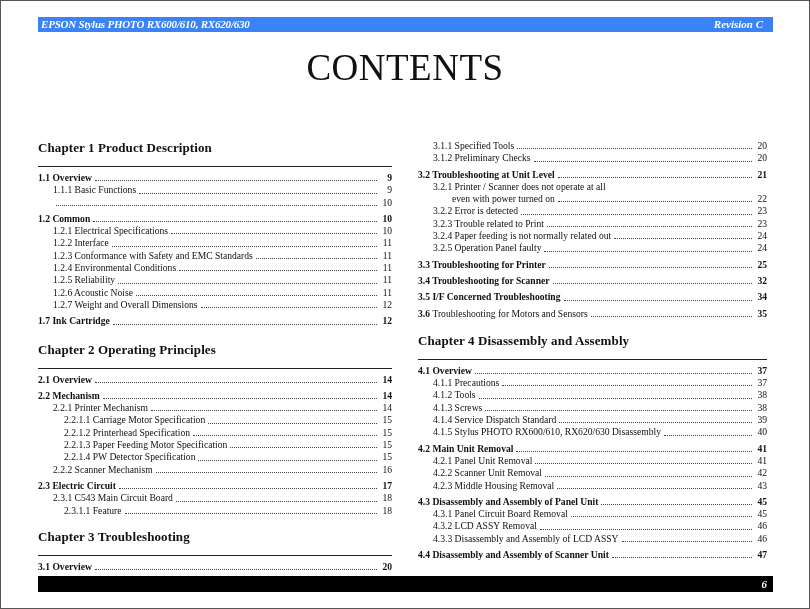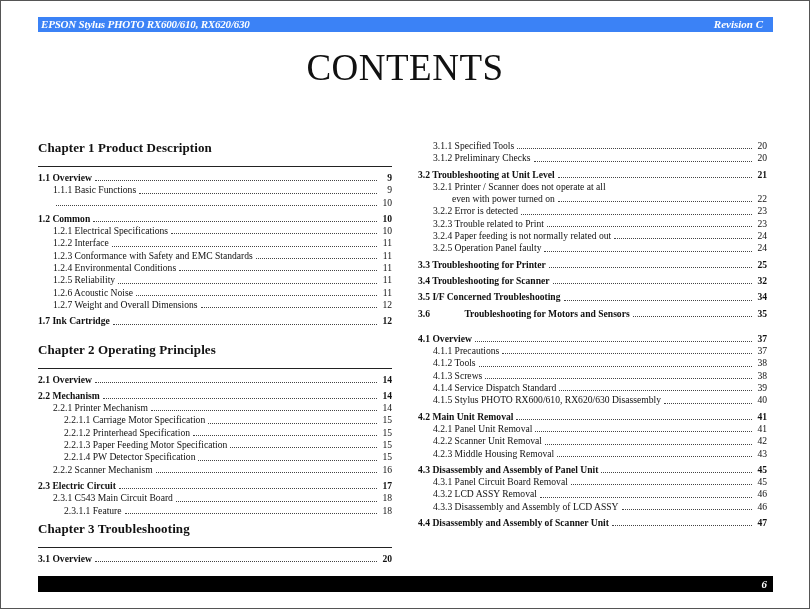--- a/index.html
+++ b/index.html
@@ -166,21 +166,21 @@
         <span class="t">2.3.1 C543 Main Circuit Board</span>
         <span class="d"></span>
         <span class="p">18</span>
       </div>
       <div class="entry l3">
         <span class="t">2.3.1.1 Feature</span>
         <span class="d"></span>
         <span class="p">18</span>
       </div>
     </div>
-    <div style="margin-top: 4px;">
+    <div style="margin-top: 12px;">
       <div class="chap">Chapter 3 Troubleshooting</div>
       <div class="entry l1">
         <span class="t">3.1 Overview</span>
         <span class="d"></span>
         <span class="p">20</span>
       </div>
     </div>
   </div>
 <div class="col right" id="colR">
     <div style="margin-top: 0px;">
@@ -236,26 +236,27 @@
         <span class="t">3.4 Troubleshooting for Scanner</span>
         <span class="d"></span>
         <span class="p">32</span>
       </div>
       <div class="entry l1 gap">
         <span class="t">3.5 I/F Concerned Troubleshooting</span>
         <span class="d"></span>
         <span class="p">34</span>
       </div>
       <div class="entry l1 gap">
-        <span class="t"><b>3.6</b> <span style="font-weight: bold; margin-left: 32px;">Troubleshooting for Motors and Sensors</span></span>
+        <span class="t"><b>3.6</b> <span style="font-weight: normal;">Troubleshooting for Motors and Sensors</span></span>
         <span class="d"></span>
         <span class="p">35</span>
       </div>
     </div>
     <div style="margin-top: 13px;">
+      <div class="chap">Chapter 4 Disassembly and Assembly</div>
       <div class="entry l1">
         <span class="t">4.1 Overview</span>
         <span class="d"></span>
         <span class="p">37</span>
       </div>
       <div class="entry l2">
         <span class="t">4.1.1 Precautions</span>
         <span class="d"></span>
         <span class="p">37</span>
       </div>

